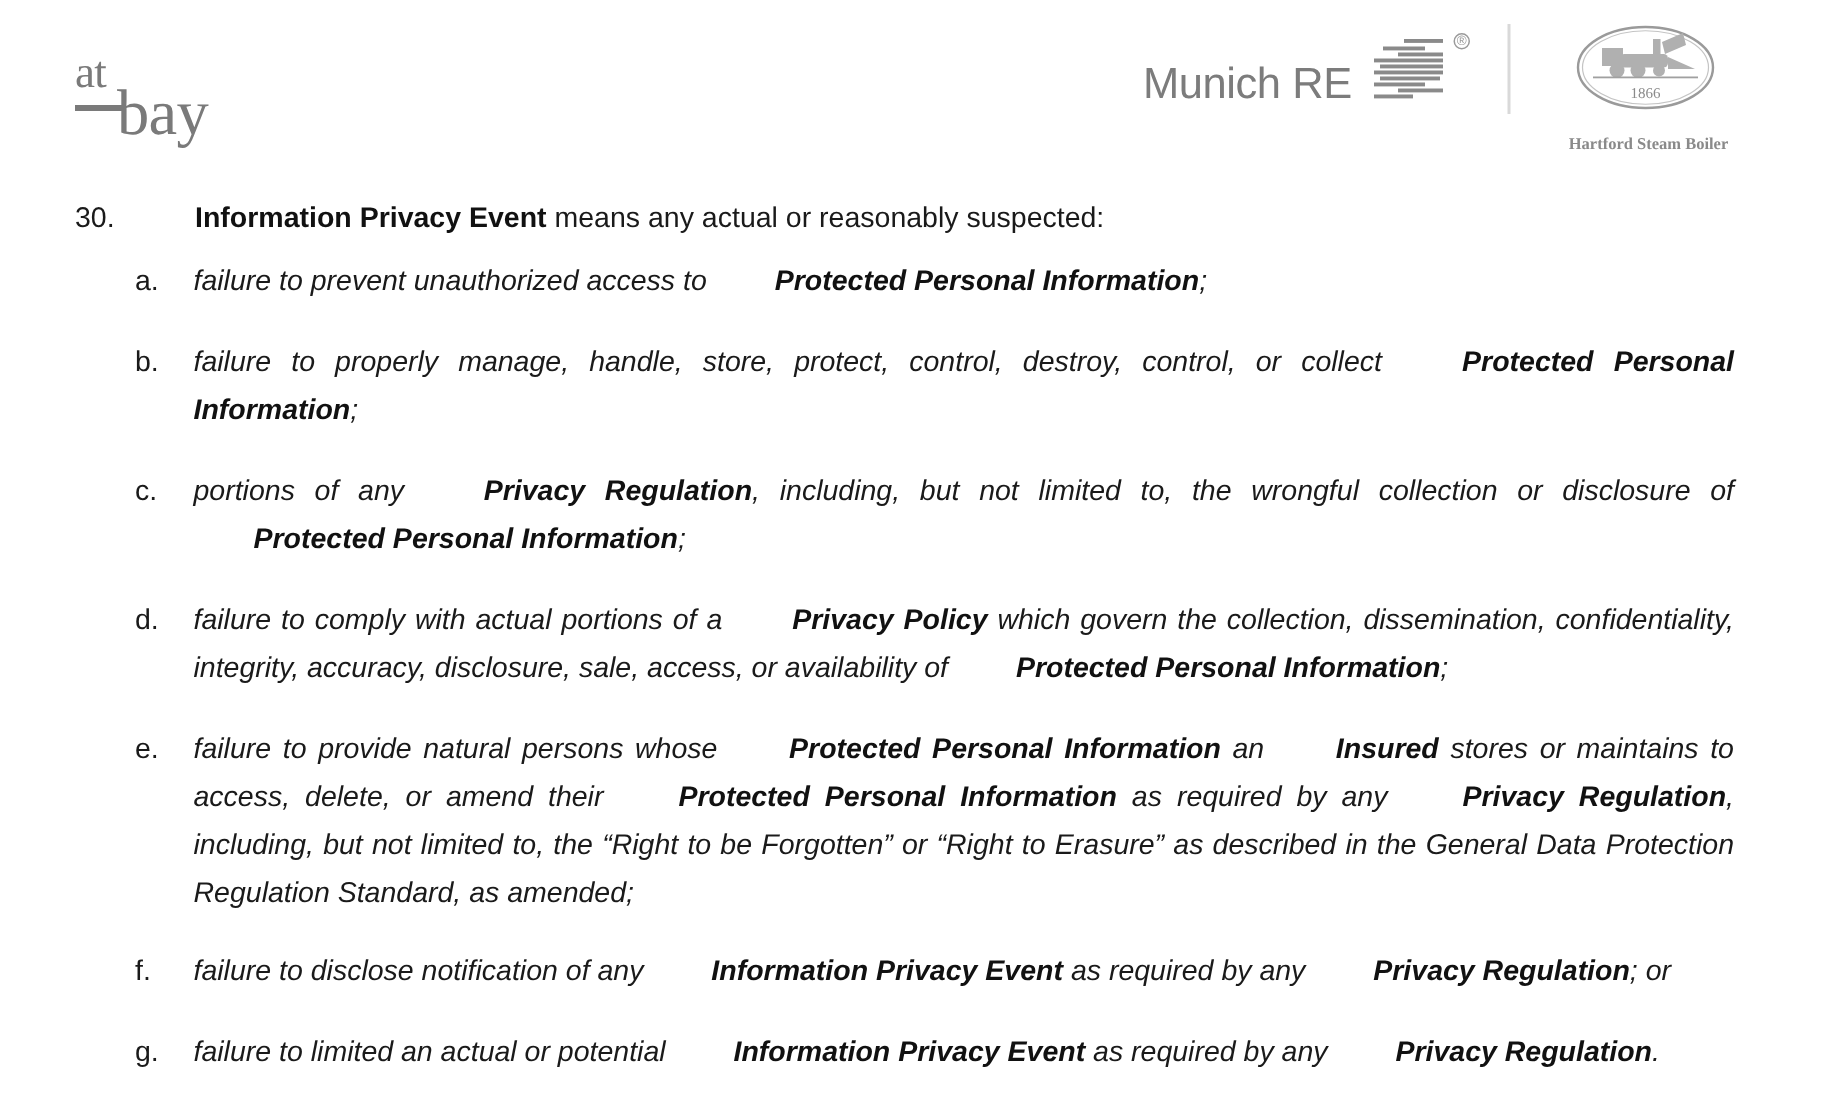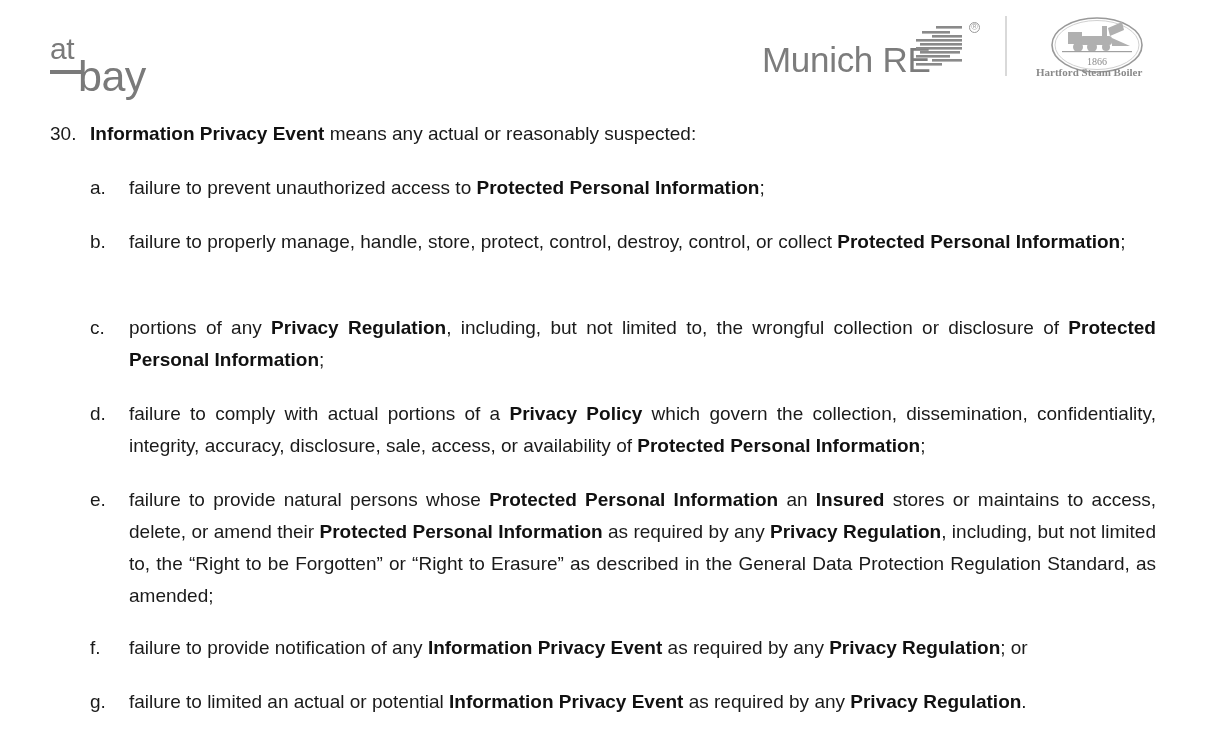--- a/index.html
+++ b/index.html
@@ -1,42 +1,42 @@
 <!DOCTYPE html>
 <html><head>
 <meta charset="utf-8">
 <style>
   html, body { margin: 0; padding: 0; background: #ffffff; }
   body { width: 1220px; height: 736px; position: relative; overflow: hidden; font-family: "Liberation Sans", sans-serif; color: #1a1a1a; }
 
   
-  .logo-atbay { position: absolute; left: 48px; top: 34px; width: 120px; height: 64px; color: #7a7a7a; }
+  .logo-atbay { position: absolute; left: 48px; top: 34px; width: 120px; height: 64px; color: #7a7a7a; font-family: Liberation Serif, serif; }
   .logo-atbay .at { position: absolute; left: 2px; top: 0px; font-size: 30px; font-weight: 400; letter-spacing: -0.5px; line-height: 30px; }
   .logo-atbay .bar { position: absolute; left: 2px; top: 36px; width: 32px; height: 4px; background: #7a7a7a; }
   .logo-atbay .bay { position: absolute; left: 30px; top: 24px; font-size: 43px; font-weight: 400; line-height: 36px; letter-spacing: -0.5px; }
 
   .logo-munich { position: absolute; left: 762px; top: 36px; height: 40px; color: #7c7c7c; }
-  .logo-munich .word { position: absolute; left: 0; top: 4px; font-size: 35px; font-weight: 400; white-space: nowrap; letter-spacing: -0.3px; }
+  .logo-munich .word { position: absolute; left: 0; top: 4px; font-size: 29px; font-weight: 400; white-space: nowrap; letter-spacing: -0.3px; }
   .logo-munich .mark { position: absolute; left: 152px; top: -12px; width: 50px; height: 50px; }
   .logo-munich .reg { position: absolute; left: 207px; top: -14px; font-size: 9px; color: #9a9a9a; border: 1px solid #9a9a9a; border-radius: 50%; width: 9px; height: 9px; line-height: 9px; text-align: center; }
 
   .logo-divider { position: absolute; left: 1005px; top: 16px; width: 2px; height: 60px; background: #d9d9d9; }
 
   .logo-hsb { position: absolute; left: 1036px; top: 14px; width: 126px; height: 84px; }
   .logo-hsb .oval { position: absolute; left: 14px; top: 2px; width: 94px; height: 58px; }
-  .logo-hsb .caption { position: absolute; left: 0; top: 52px; width: 126px; font-family: "Liberation Serif", serif; font-weight: bold; font-size: 11px; color: #8a8a8a; white-space: nowrap; }
+  .logo-hsb .caption { position: absolute; left: 0; top: 76px; width: 126px; text-align: center; font-family: "Liberation Serif", serif; font-weight: bold; font-size: 11px; color: #8a8a8a; white-space: nowrap; }
 
   
   .doc { position: absolute; left: 0; top: 0; width: 1220px; font-size: 19px; line-height: 32px; }
   .clause-head { position: absolute; left: 50px; top: 118px; white-space: nowrap; }
-  .clause-head .num { display: inline-block; width: 40px; }
+  .clause-head .num { display: inline-block; width: 40px; margin-top: 12px; }
   .item { position: absolute; left: 90px; width: 1066px; }
   .item .letter { position: absolute; left: 0; top: 0; width: 30px; }
-  .item .text { margin-left: 39px; text-align: justify; text-align-last: left; }
-  b { font-weight: bold; color: #111; }
+  .item .text { margin-left: 39px; text-align: justify; text-align-last: left; font-style: italic; }
+  b { font-weight: bold; color: #111; margin-left: 40px; }
 </style>
 </head>
 <body>
 
 <div class="logo-atbay">
   <span class="at">at</span>
   <span class="bar"></span>
   <span class="bay">bay</span>
 </div>
 
@@ -106,20 +106,20 @@
     <div class="text"><span>failure to comply with actual portions of a </span><b>Privacy Policy</b><span> which govern the collection, dissemination, confidentiality, integrity, accuracy, disclosure, sale, access, or availability of </span><b>Protected Personal Information</b><span>;</span></div>
   </div>
 
   <div class="item" style="top:484px">
     <span class="letter">e.</span>
     <div class="text"><span>failure to provide natural persons whose </span><b>Protected Personal Information</b><span> an </span><b>Insured</b><span> stores or maintains to access, delete, or amend their </span><b>Protected Personal Information</b><span> as required by any </span><b>Privacy Regulation</b><span>, including, but not limited to, the “Right to be Forgotten” or “Right to Erasure” as described in the General Data Protection Regulation Standard, as amended;</span></div>
   </div>
 
   <div class="item" style="top:632px">
     <span class="letter">f.</span>
-    <div class="text"><span>failure to provide notification of any </span><b>Information Privacy Event</b><span> as required by any </span><b>Privacy Regulation</b><span>; or</span></div>
+    <div class="text"><span>failure to disclose notification of any </span><b>Information Privacy Event</b><span> as required by any </span><b>Privacy Regulation</b><span>; or</span></div>
   </div>
 
   <div class="item" style="top:686px">
     <span class="letter">g.</span>
     <div class="text"><span>failure to limited an actual or potential </span><b>Information Privacy Event</b><span> as required by any </span><b>Privacy Regulation</b><span>.</span></div>
   </div>
 </div>
 
 </body></html>

